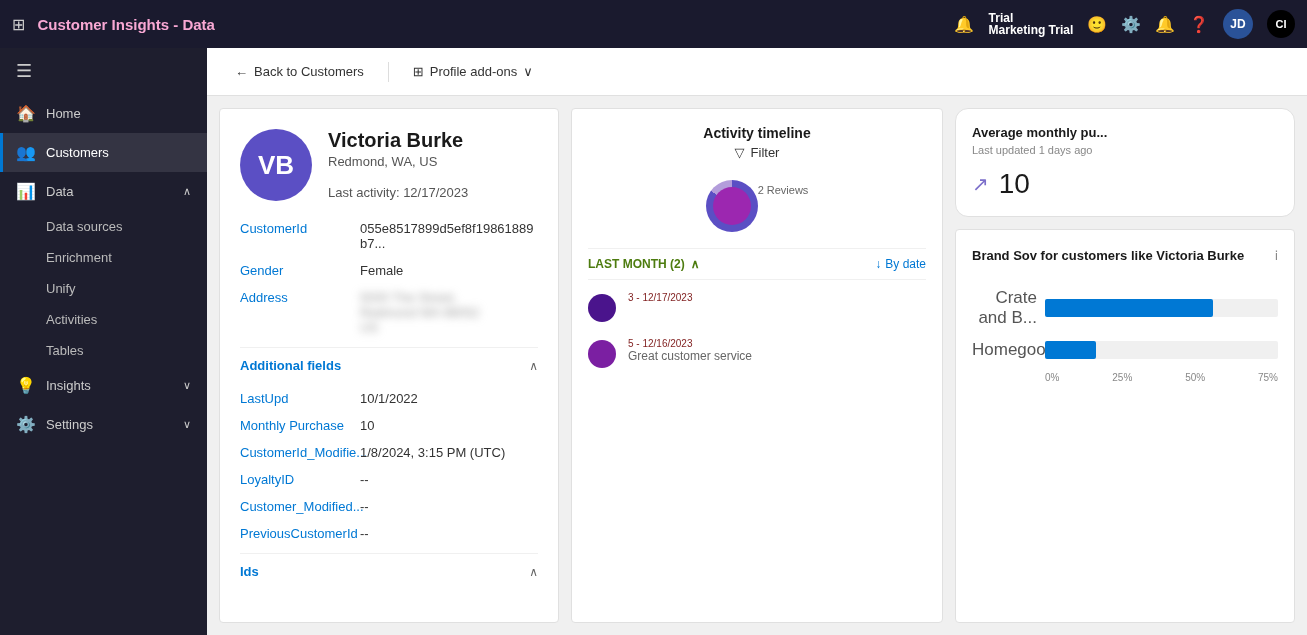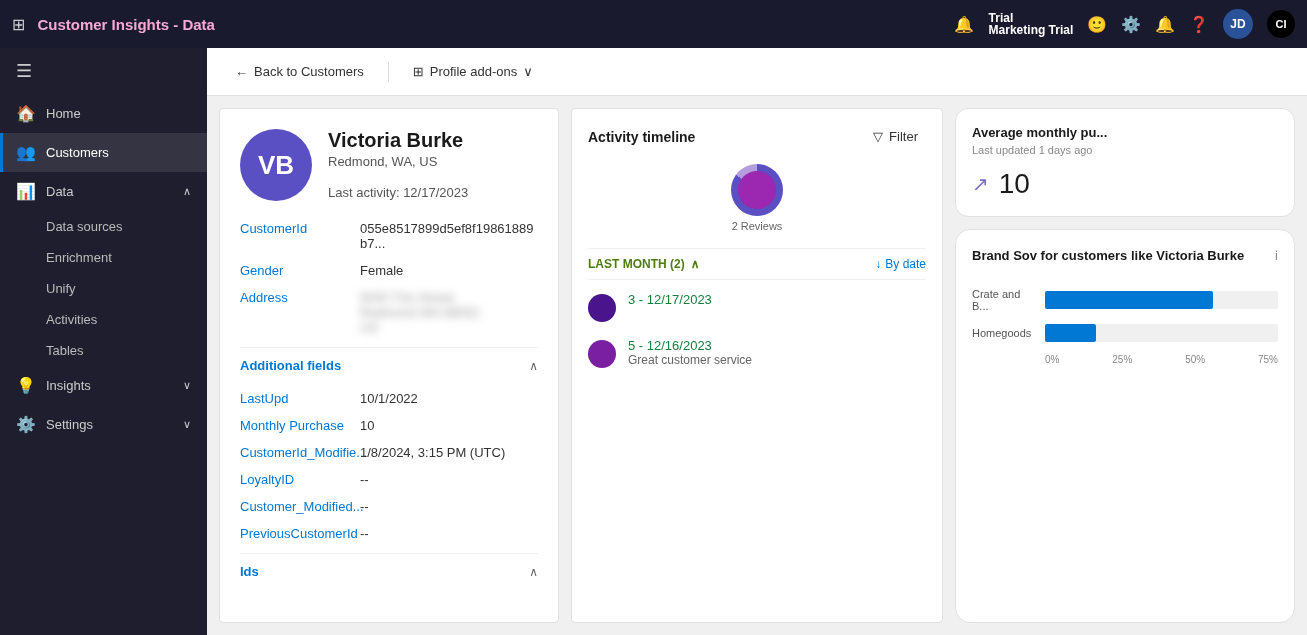--- a/index.html
+++ b/index.html
@@ -118,75 +118,75 @@
       padding: 10px 0; border-top: 1px solid #f0f0f0; margin-bottom: 8px;
     }
     .section-title { color: #0078d4; font-size: 13px; font-weight: 600; }
     .section-toggle { color: #666; cursor: pointer; font-size: 12px; }
 
     
     .activity-card {
       background: #fff; border: 1px solid #e0e0e0; border-radius: 4px;
       flex: 1; overflow-y: auto; padding: 16px;
     }
-    .activity-header { display: flex; justify-content: space-between; align-items: center; margin-bottom: 16px; }
+    .activity-header { display: flex; justify-content: space-between; align-items: center; margin-bottom: 16px; flex-direction: column; }
     .activity-title { font-size: 14px; font-weight: 600; color: #1a1a1a; }
     .filter-btn { display: flex; align-items: center; gap: 6px; color: #333; cursor: pointer; font-size: 13px; padding: 4px 8px; }
 
     .timeline-summary { display: flex; justify-content: center; margin-bottom: 16px; }
     .review-circle {
       width: 52px; height: 52px; border-radius: 50%;
       background: conic-gradient(#5b4fc4 85%, #b39ddb 85%);
       display: flex; align-items: center; justify-content: center;
       position: relative;
     }
     .review-inner {
       width: 38px; height: 38px; border-radius: 50%; background: #9c27b0;
       display: flex; align-items: center; justify-content: center; color: #fff; font-size: 11px;
     }
     .review-label { font-size: 11px; color: #666; text-align: center; margin-top: 4px; }
-    .review-group { display: flex; flex-direction: column; }
+    .review-group { display: flex; }
 
     .month-filter {
       display: flex; align-items: center; justify-content: space-between;
       padding: 8px 0; border-top: 1px solid #f0f0f0; border-bottom: 1px solid #f0f0f0;
       margin-bottom: 12px;
     }
     .month-label { font-size: 12px; color: #4d7c0f; font-weight: 600; display: flex; align-items: center; gap: 6px; }
     .by-date { font-size: 12px; color: #0078d4; cursor: pointer; display: flex; align-items: center; gap: 4px; }
 
     .activity-item { display: flex; gap: 12px; margin-bottom: 16px; align-items: flex-start; }
     .activity-dot {
       width: 28px; height: 28px; border-radius: 50%; flex-shrink: 0; margin-top: 2px;
     }
     .activity-dot.purple { background: #7b1fa2; }
     .activity-dot.dark-purple { background: #4a148c; }
-    .activity-content .activity-date { font-size: 13px; color: #15803d; }
+    .activity-content .activity-date { font-size: 10px; color: #7f1d1d; }
     .activity-content .activity-desc { font-size: 12px; color: #666; }
 
     
     .insights-card {
       width: 340px; flex-shrink: 0; display: flex; flex-direction: column; gap: 12px; overflow-y: auto;
     }
     .insight-panel {
       background: #fff; border: 1px solid #e0e0e0; border-radius: 13px; padding: 16px;
     }
     .insight-panel-title { font-size: 13px; font-weight: 600; color: #1a1a1a; margin-bottom: 4px; }
     .insight-panel-subtitle { font-size: 11px; color: #888; margin-bottom: 12px; }
     .insight-value { font-size: 28px; font-weight: 300; color: #1a1a1a; display: flex; align-items: center; gap: 10px; }
     .insight-icon { color: #7c6fca; font-size: 20px; }
 
-    .brand-panel { background: #fff; border: 1px solid #e0e0e0; border-radius: 15px; padding: 16px; flex: 1; }
+    .brand-panel { background: #fff; border: 1px solid #e0e0e0; border-radius: 4px; padding: 16px; flex: 1; }
     .brand-panel-header { display: flex; align-items: center; justify-content: space-between; margin-bottom: 16px; }
     .brand-panel-title { font-size: 13px; font-weight: 600; color: #1a1a1a; }
     .info-icon { color: #888; cursor: pointer; }
 
     .bar-chart { padding-top: 8px; }
     .bar-row { display: flex; align-items: center; margin-bottom: 12px; gap: 8px; }
-    .bar-brand-label { font-size: 11px; color: #555; width: 65px; text-align: left; flex-shrink: 0; }
+    .bar-brand-label { font-size: 17px; color: #555; width: 65px; text-align: right; flex-shrink: 0; }
     .bar-track { flex: 1; background: #f0f0f0; height: 18px; border-radius: 2px; position: relative; }
     .bar-fill { height: 100%; background: #0078d4; border-radius: 2px; }
     .bar-axis { display: flex; justify-content: space-between; font-size: 10px; color: #888; margin-top: 4px; padding-left: 73px; }
   </style>
 </head>
 <body>
 
 <div class="topbar">
   <span class="topbar-grid-icon">⊞</span>
   <span class="topbar-title">Customer Insights - Data</span>

